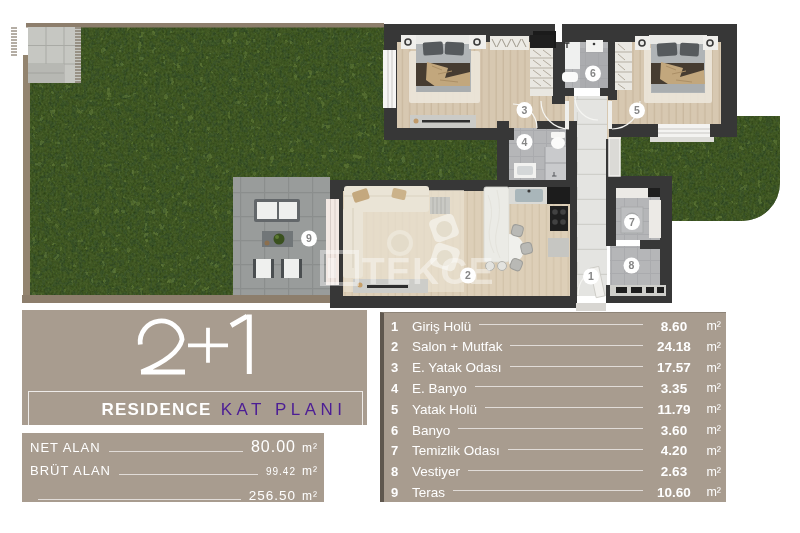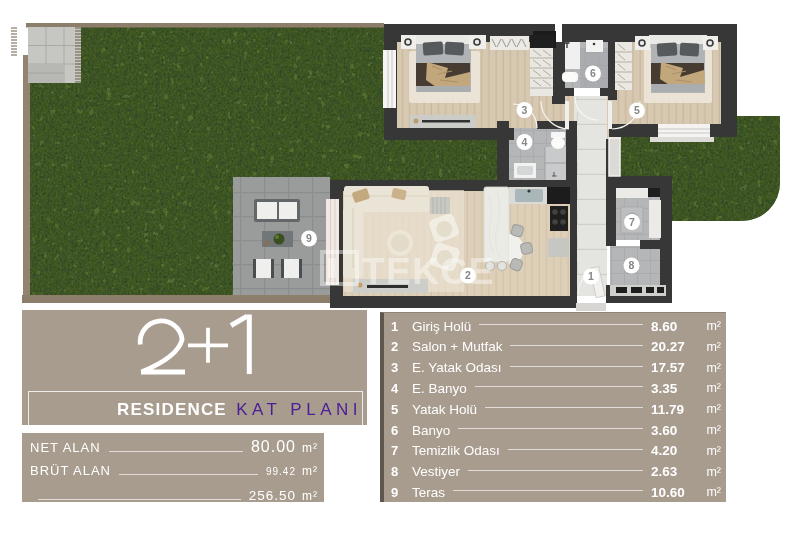--- a/index.html
+++ b/index.html
@@ -3,21 +3,21 @@
 <meta charset="utf-8">
 <style>
   html,body{margin:0;padding:0;background:#ffffff;}
   #stage{position:relative;width:800px;height:533px;background:#ffffff;overflow:hidden;
          font-family:"Liberation Sans", sans-serif;}
   .panel{position:absolute;background:#a89c8f;color:#ffffff;}
   .row{display:flex;align-items:baseline;}
   .fill{flex:1;border-bottom:1px solid rgba(255,255,255,0.65);margin:0 8px 3px 8px;}
   .lr{position:absolute;left:7px;right:5px;height:21px;align-items:center;}
   .lr .n{width:21px;font-size:13px;}
-  .lr .v{text-align:left;min-width:46px;}
+  .lr .v{text-align:center;min-width:46px;}
   .lr .m{width:24px;text-align:right;font-size:12.5px;}
 </style>
 </head>
 <body>
 <div id="stage">
 
   <svg id="plan" width="800" height="533" viewBox="0 0 800 533" style="position:absolute;left:0;top:0;">
     <defs>
       <filter id="grassN" x="-5%" y="-5%" width="110%" height="110%">
         <feTurbulence type="fractalNoise" baseFrequency="0.5 0.42" numOctaves="4" seed="7" result="n"></feTurbulence>
@@ -481,21 +481,21 @@
   <div class="panel" id="p1" style="left:22px;top:310px;width:345px;height:115px;">
 
     <svg width="345" height="80" viewBox="0 0 345 80" style="position:absolute;left:0;top:0;">
       <g stroke="#ffffff" fill="none">
         <path d="M118.3,34.5 A20.8,20.8 0 1 1 160.1,29.5 C157,42.5 140,53.5 119.5,62 L119,62 H163" stroke-width="4.8"></path>
         <path d="M166,35.3 H206 M186,17.8 V52.8" stroke-width="3.8"></path>
         <path d="M209,15.5 L225.2,6.2 M227.3,4.5 V64" stroke-width="5"></path>
       </g>
     </svg>
 
-    <div style="position:absolute;left:6px;right:4px;top:81px;height:37px;border:1px solid rgba(255,255,255,0.8);display:flex;align-items:center;justify-content:flex-end;padding-left:57px;font-size:17px;letter-spacing:4.5px;box-sizing:border-box;">
+    <div style="position:absolute;left:6px;right:4px;top:81px;height:37px;border:1px solid rgba(255,255,255,0.8);display:flex;align-items:center;justify-content:center;padding-left:57px;font-size:17px;letter-spacing:4.5px;box-sizing:border-box;">
       <span style="font-weight:bold;letter-spacing:1.2px;">RESIDENCE</span>
         <span style="color:#4c1d95;">&nbsp;KAT PLANI</span>
     </div>
   </div>
 
   <div class="panel" id="p2" style="left:22px;top:433px;width:302px;height:69px;font-size:13px;letter-spacing:1px;">
 
     <div class="row" style="position:absolute;left:8px;right:6px;top:5px;">
       <span>NET ALAN</span>
         <span class="fill"></span>
@@ -524,21 +524,21 @@
         <span>Giriş Holü</span>
         <span class="fill"></span>
         <b class="v">8.60</b>
         <span class="m">m²</span>
       </div>
 
     <div class="row lr" style="top:23.3px;">
         <b class="n">2</b>
         <span>Salon + Mutfak</span>
         <span class="fill"></span>
-        <b class="v">20.27</b>
+        <b class="v">24.18</b>
         <span class="m">m²</span>
       </div>
 
     <div class="row lr" style="top:44.1px;">
         <b class="n">3</b>
         <span>E. Yatak Odası</span>
         <span class="fill"></span>
         <b class="v">17.57</b>
         <span class="m">m²</span>
       </div>

